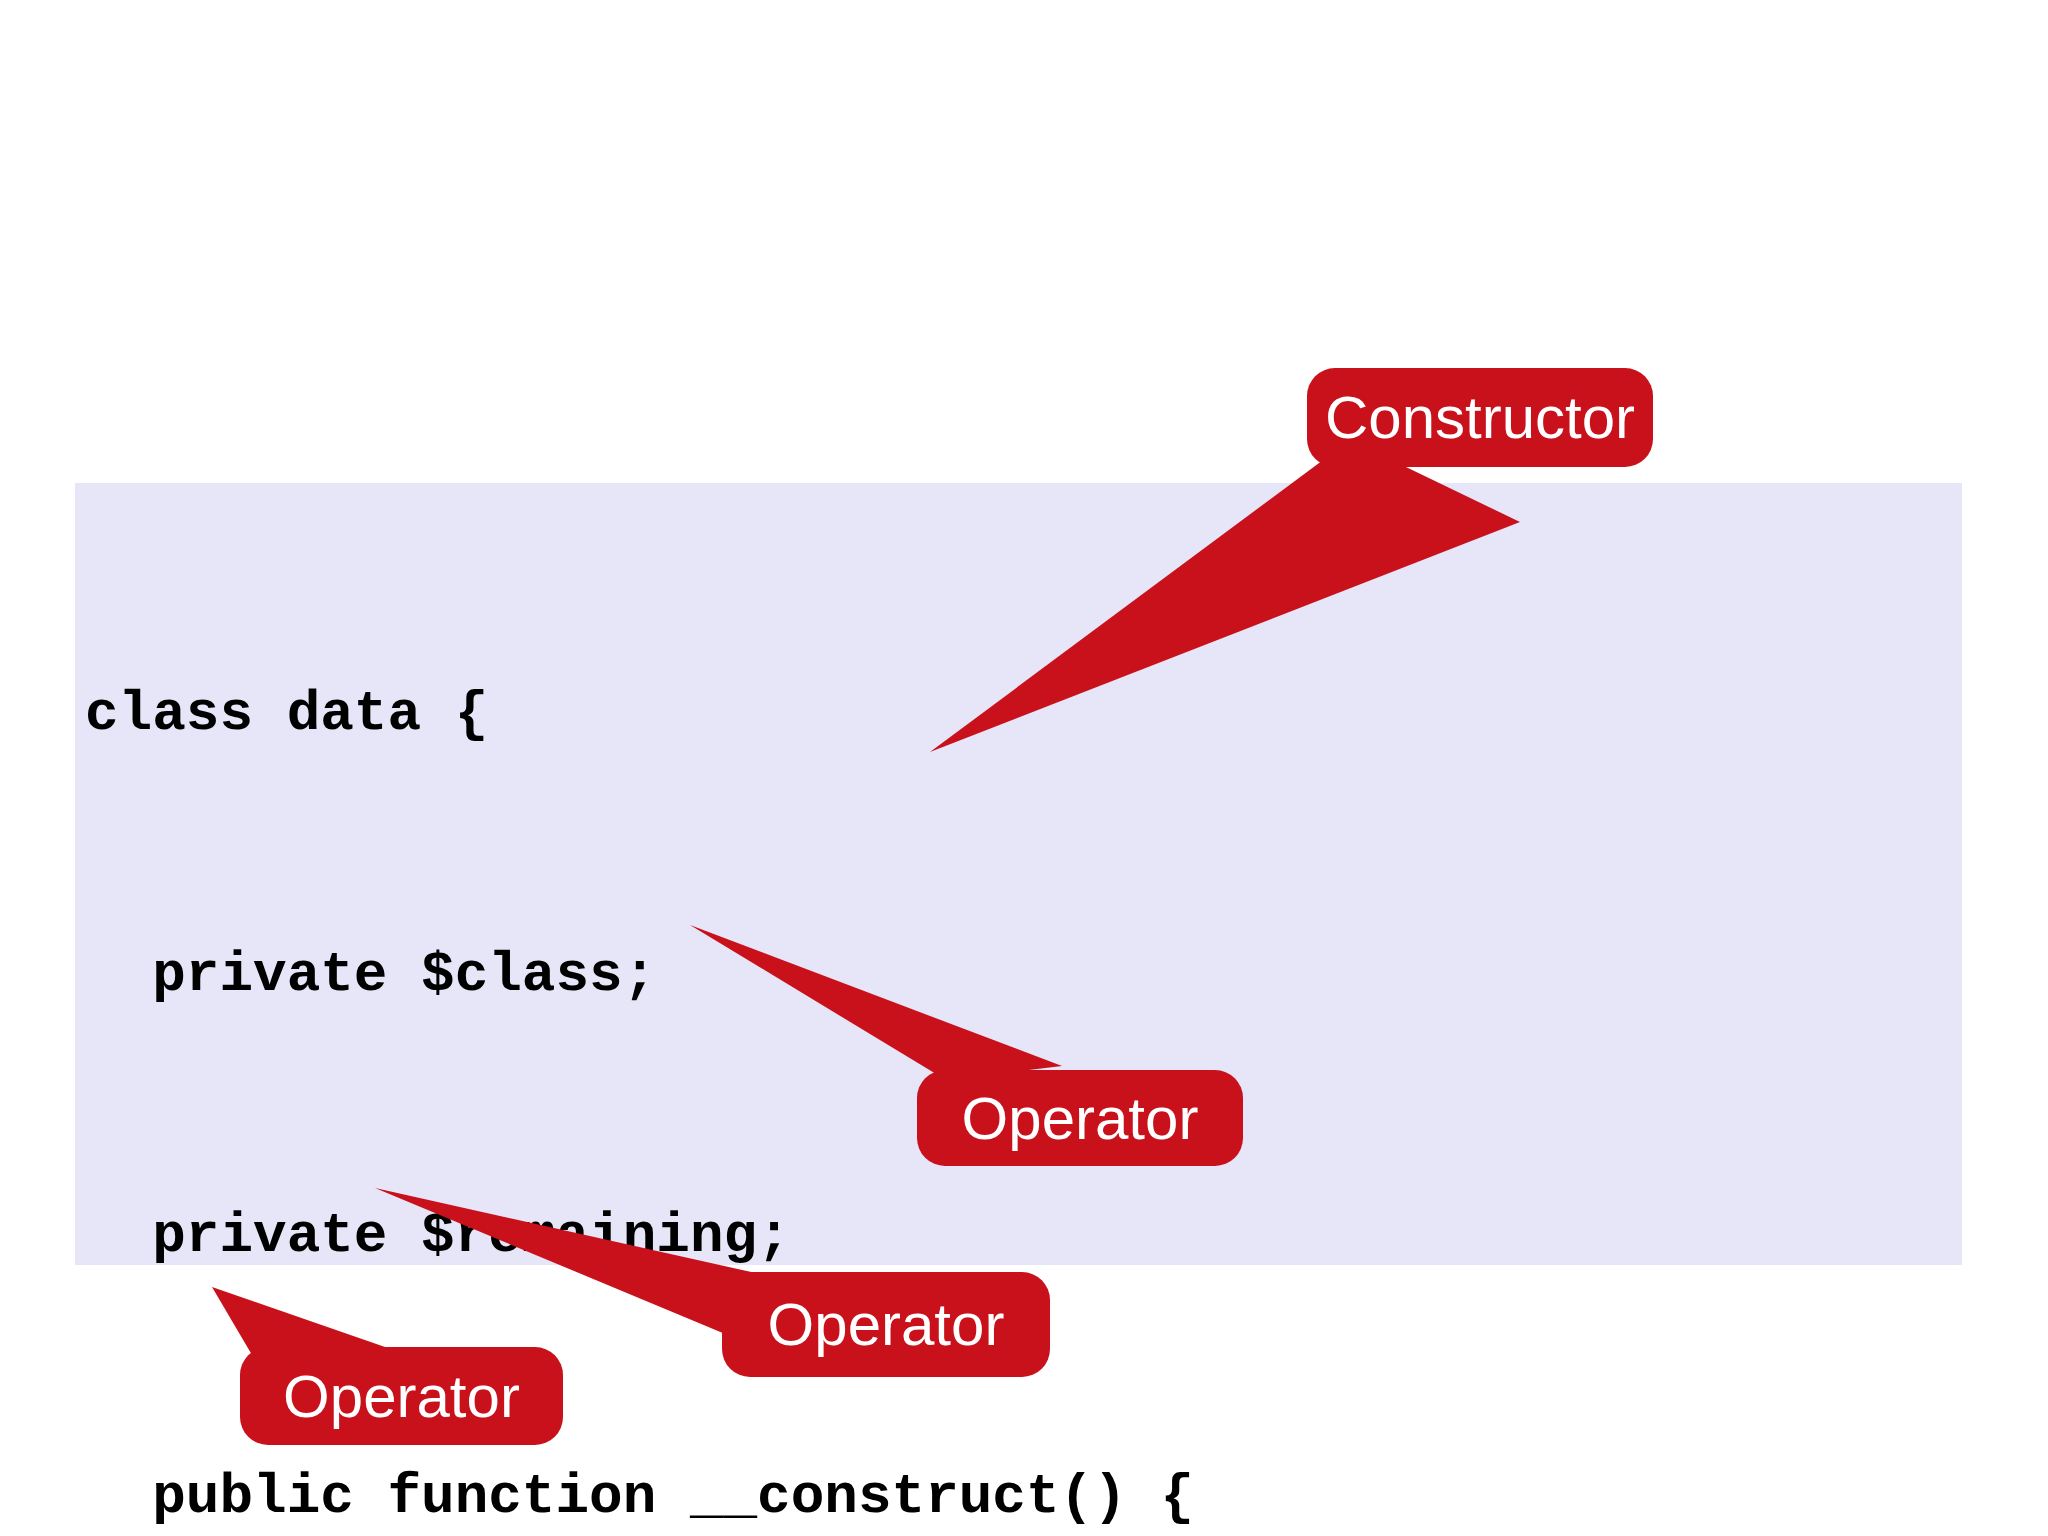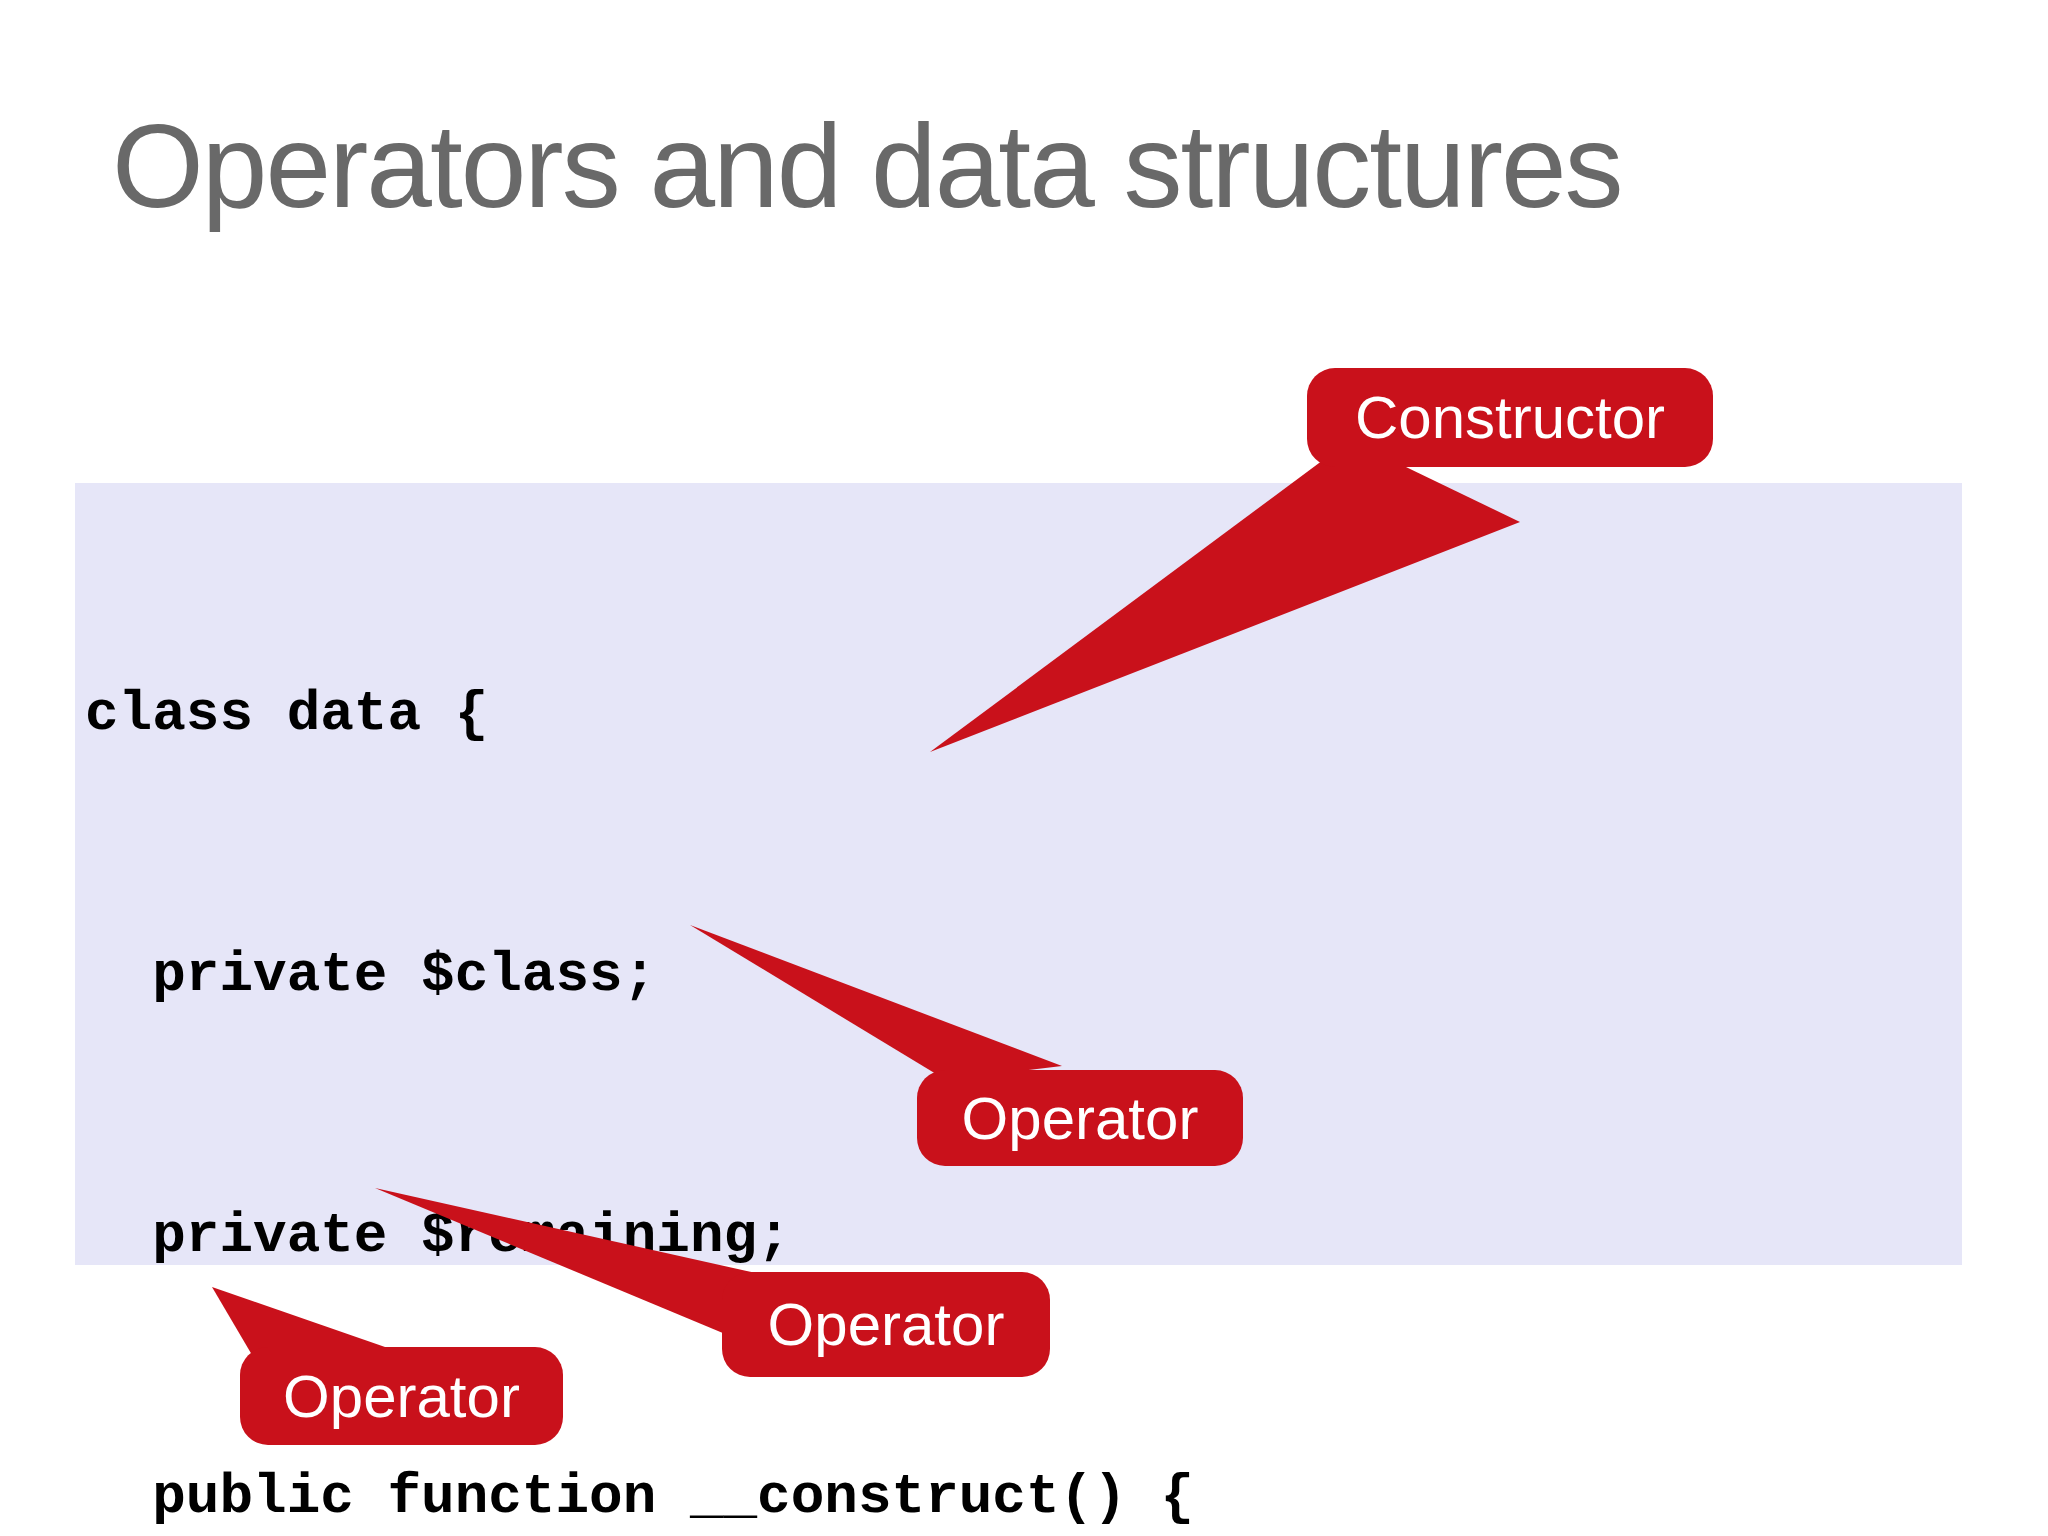--- a/index.html
+++ b/index.html
@@ -61,31 +61,30 @@
     background: var(--red);
     border-radius: 28px;
     display: flex;
     align-items: center;
     justify-content: center;
     color: var(--callout-text);
     font-family: "Liberation Sans", sans-serif;
     font-size: 60px;
     white-space: nowrap;
   }
-  .callout-constructor { left: 1307px; top: 368px; width: 406px; height: 99px; }
+  .callout-constructor { left: 1307px; top: 368px; width: 346px; height: 99px; }
   .callout-op-mid      { left: 917px;  top: 1070px; width: 326px; height: 96px; }
   .callout-op-bottom   { left: 722px;  top: 1272px; width: 328px; height: 105px; }
   .callout-op-left     { left: 240px;  top: 1347px; width: 323px; height: 98px; }
 </style>
 </head>
 <body>
 
 <div class="slide">
 
-  <div class="slide-title">Operators and data structures</div>
 
   <div class="code-box">
     <div class="code">
       <div>class data {</div>
       <div>  private $class;</div>
       <div>  private $remaining;</div>
       <div>  public function __construct() {</div>
       
       
       

